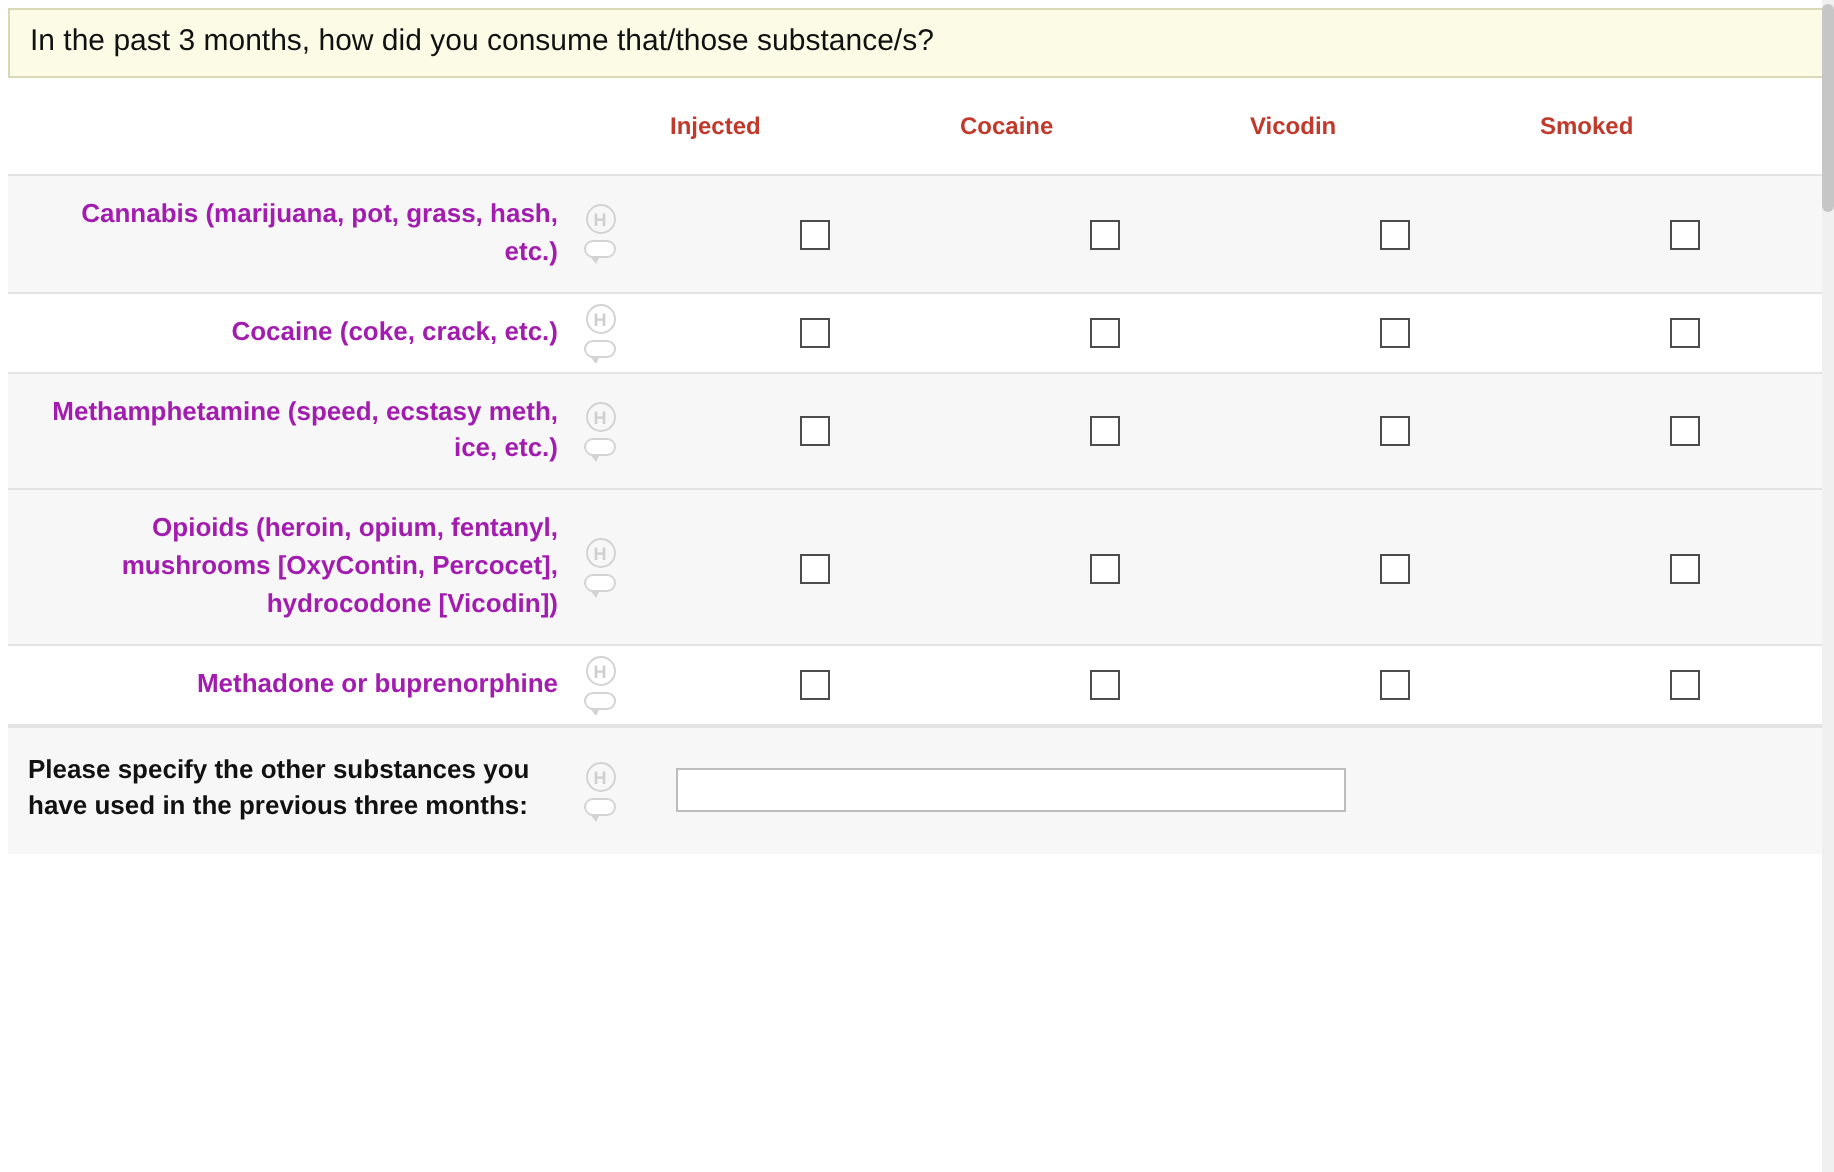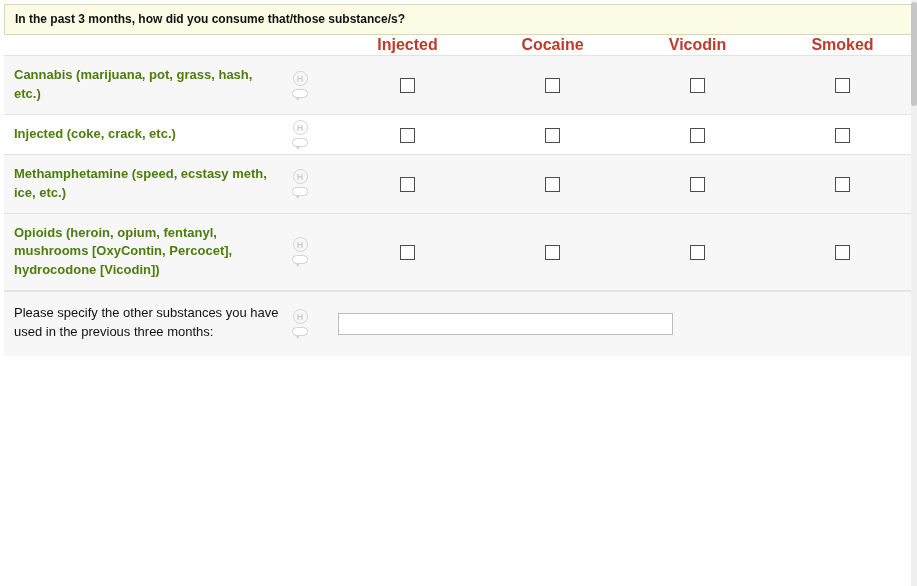--- a/index.html
+++ b/index.html
@@ -21,65 +21,66 @@
   }
 
   
   .question-bar {
     box-sizing: border-box;
     width: 910px;
     margin: 4px 0 0 4px;
     background: #fcfce6;
     border: 1px solid #d9d9b8;
     padding: 7px 10px 8px 10px;
-    font-weight: bold;
-    font-size: 12px;
+    font-weight: normal;
+    font-size: 15px;
     color: #111111;
     line-height: 1.2;
   }
 
   
   .matrix {
     width: 911px;
     margin-left: 4px;
     border-collapse: collapse;
     table-layout: fixed;
   }
   .matrix col.c-label { width: 283px; }
   .matrix col.c-icons { width: 48px; }
   .matrix col.c-opt   { width: 145px; }
 
   .matrix thead th {
-    height: 20px;
+    height: 48px;
     vertical-align: middle;
-    font-size: 16px;
+    font-size: 12px;
     font-weight: bold;
     color: #c0392b;
-    text-align: center;
+    text-align: left;
     background: #ffffff;
     border: none;
     padding: 0;
   }
   .matrix thead th.blank { background: #ffffff; }
 
   .matrix tbody tr.row-even td { background: #f7f7f7; }
   .matrix tbody tr.row-odd  td { background: #ffffff; }
 
   .matrix tbody td {
     border-top: 1px solid #e3e3e3;
     border-bottom: 1px solid #e3e3e3;
     padding: 0;
     vertical-align: middle;
   }
   .matrix tbody td.label-cell {
     padding: 10px 8px 10px 10px;
     font-weight: bold;
     font-size: 13px;
     line-height: 1.45;
-    color: #4d7c0f;
+    color: #a21caf;
+    text-align: right;
   }
   .matrix tbody td.icon-cell {
     text-align: left;
     padding: 0 0 0 2px;
     white-space: nowrap;
   }
   .matrix tbody td.opt-cell {
     text-align: center;
   }
 
@@ -164,21 +165,21 @@
   .freetext col.c-icons { width: 48px; }
   .freetext col.c-rest  { width: 580px; }
   .freetext td {
     background: #f7f7f7;
     border-top: 1px solid #e3e3e3;
     padding: 0;
     vertical-align: middle;
   }
   .freetext td.label-cell {
     padding: 12px 8px 14px 10px;
-    font-weight: normal;
+    font-weight: bold;
     font-size: 13px;
     line-height: 1.45;
     color: #111111;
   }
   .freetext td.icon-cell {
     padding: 0 0 0 2px;
   }
   .freetext td.input-cell {
     padding: 0 0 0 3px;
   }
@@ -252,21 +253,21 @@
               </div>
           </div>
         </td>
         <td class="opt-cell"><span class="cbox"></span></td>
         <td class="opt-cell"><span class="cbox"></span></td>
         <td class="opt-cell"><span class="cbox"></span></td>
         <td class="opt-cell"><span class="cbox"></span></td>
       </tr>
 
       <tr class="row-odd">
-        <td class="label-cell">Injected (coke, crack, etc.)</td>
+        <td class="label-cell">Cocaine (coke, crack, etc.)</td>
         <td class="icon-cell">
           <div class="icon-stack">
             <div class="help-icon">H</div>
             <div class="comment-icon">
                 <span class="bubble"></span>
                 <span class="tail"></span>
               </div>
           </div>
         </td>
         <td class="opt-cell"><span class="cbox"></span></td>
@@ -303,20 +304,36 @@
                 <span class="tail"></span>
               </div>
           </div>
         </td>
         <td class="opt-cell"><span class="cbox"></span></td>
         <td class="opt-cell"><span class="cbox"></span></td>
         <td class="opt-cell"><span class="cbox"></span></td>
         <td class="opt-cell"><span class="cbox"></span></td>
       </tr>
 
+      <tr class="row-odd">
+        <td class="label-cell">Methadone or buprenorphine</td>
+        <td class="icon-cell">
+          <div class="icon-stack">
+            <div class="help-icon">H</div>
+            <div class="comment-icon">
+                <span class="bubble"></span>
+                <span class="tail"></span>
+              </div>
+          </div>
+        </td>
+        <td class="opt-cell"><span class="cbox"></span></td>
+        <td class="opt-cell"><span class="cbox"></span></td>
+        <td class="opt-cell"><span class="cbox"></span></td>
+        <td class="opt-cell"><span class="cbox"></span></td>
+      </tr>
 
 
     </tbody>
   </table>
 
   <table class="freetext">
     <colgroup>
       <col class="c-label">
         <col class="c-icons">
         <col class="c-rest">

